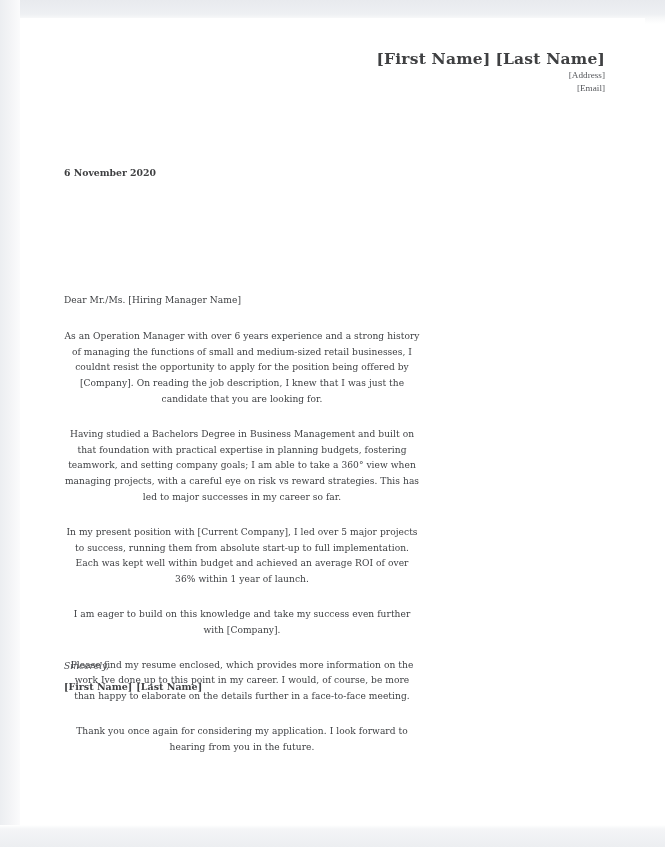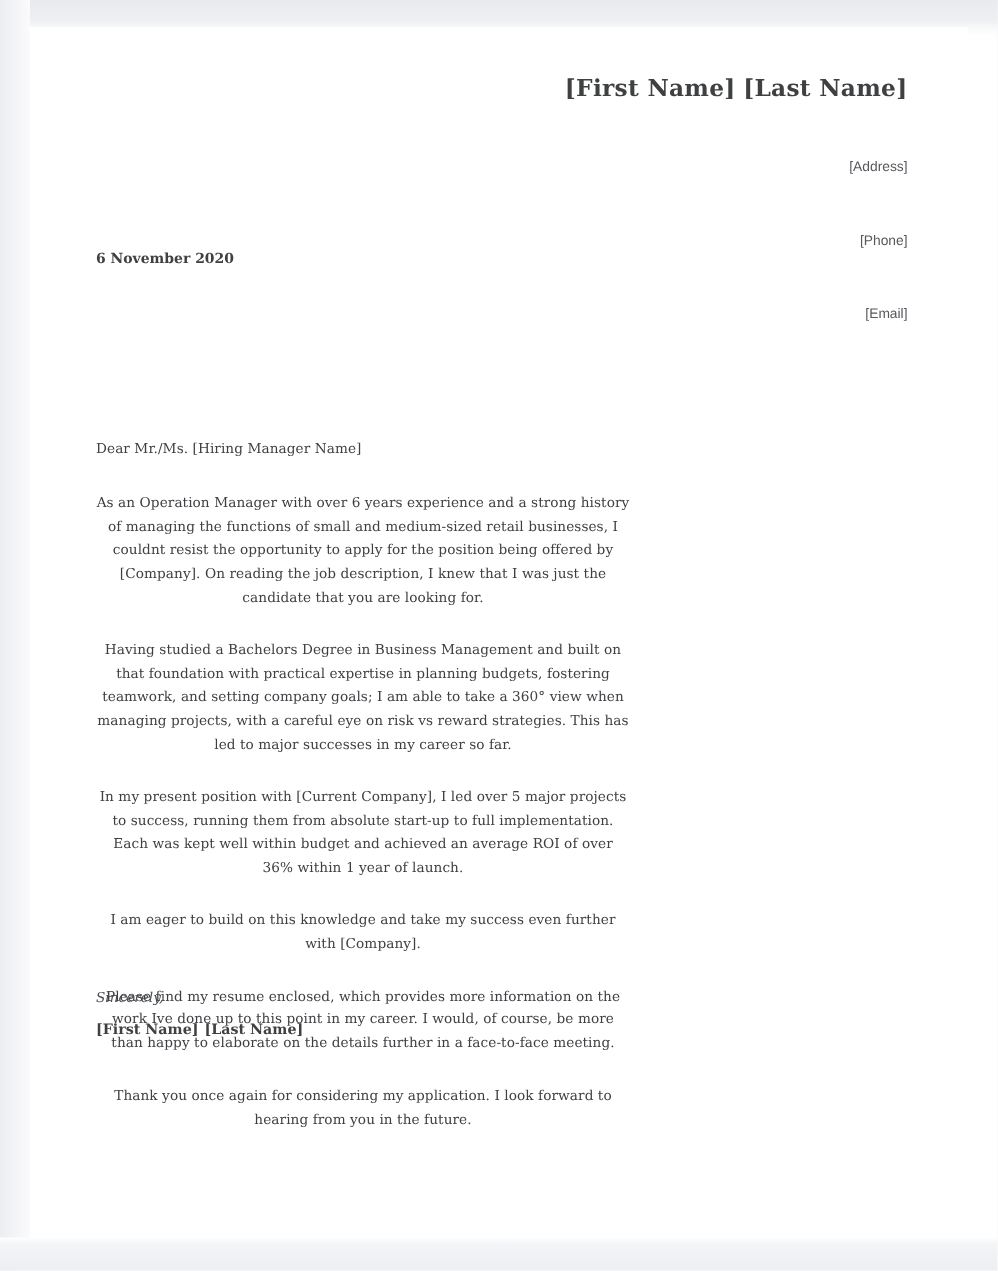--- a/index.html
+++ b/index.html
@@ -57,26 +57,25 @@
     letter-spacing: 0.2px;
     color: #3f4042;
     line-height: 20px;
     white-space: nowrap;
   }
   .sender-name .gap {
     display: inline-block;
     width: 5px;
   }
   .sender-line {
-    font-family: Liberation Sans, sans-serif;
+    font-family: Liberation Serif, serif;
     font-size: 9.2px;
     color: #56585c;
     line-height: 13.2px;
     white-space: nowrap;
-    margin-top: 36px;
   }
 
   
   .date {
     position: absolute;
     left: 44px;
     top: 148px;
     font-family: "DejaVu Serif", serif;
     font-weight: bold;
     font-size: 9.3px;
@@ -193,21 +192,20 @@
 
   <div class="left-band"></div>
   <div class="right-band"></div>
 
   <div class="page">
     <div class="page-inner">
 
       <div class="sender">
         <div class="sender-name"><span>[First Name]</span><span class="gap"></span><span>[Last Name]</span></div>
         <div class="sender-line">[Address]</div>
-        <div class="sender-line">[Phone]</div>
         <div class="sender-line">[Email]</div>
       </div>
 
       <div class="date">6 November 2020</div>
 
 
 
       <div class="body">
         <p class="salutation">Dear Mr./Ms. [Hiring Manager Name]</p>
         <p class="para">As an Operation Manager with over 6 years experience and a strong history of managing the functions of small and medium-sized retail businesses, I couldnt resist the opportunity to apply for the position being offered by [Company]. On reading the job description, I knew that I was just the candidate that you are looking for.</p>

